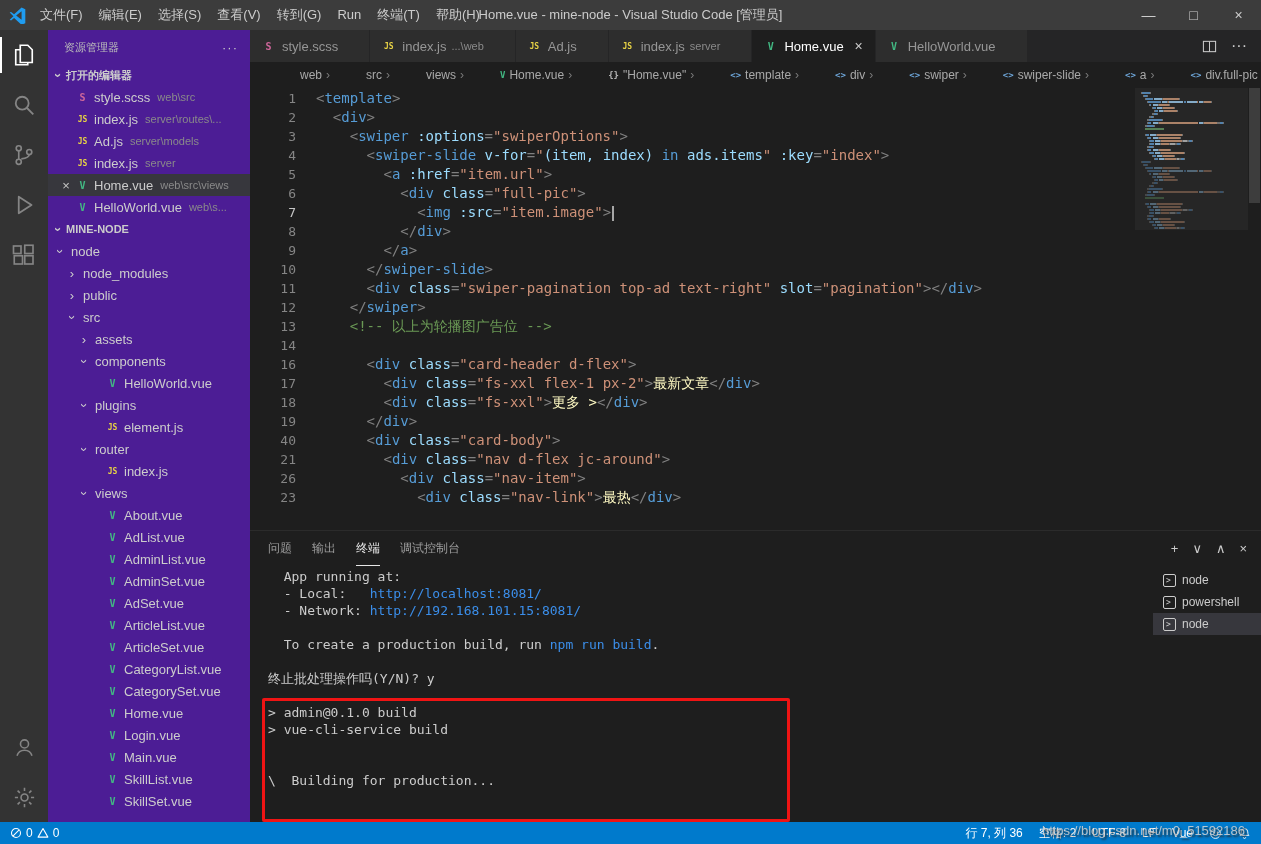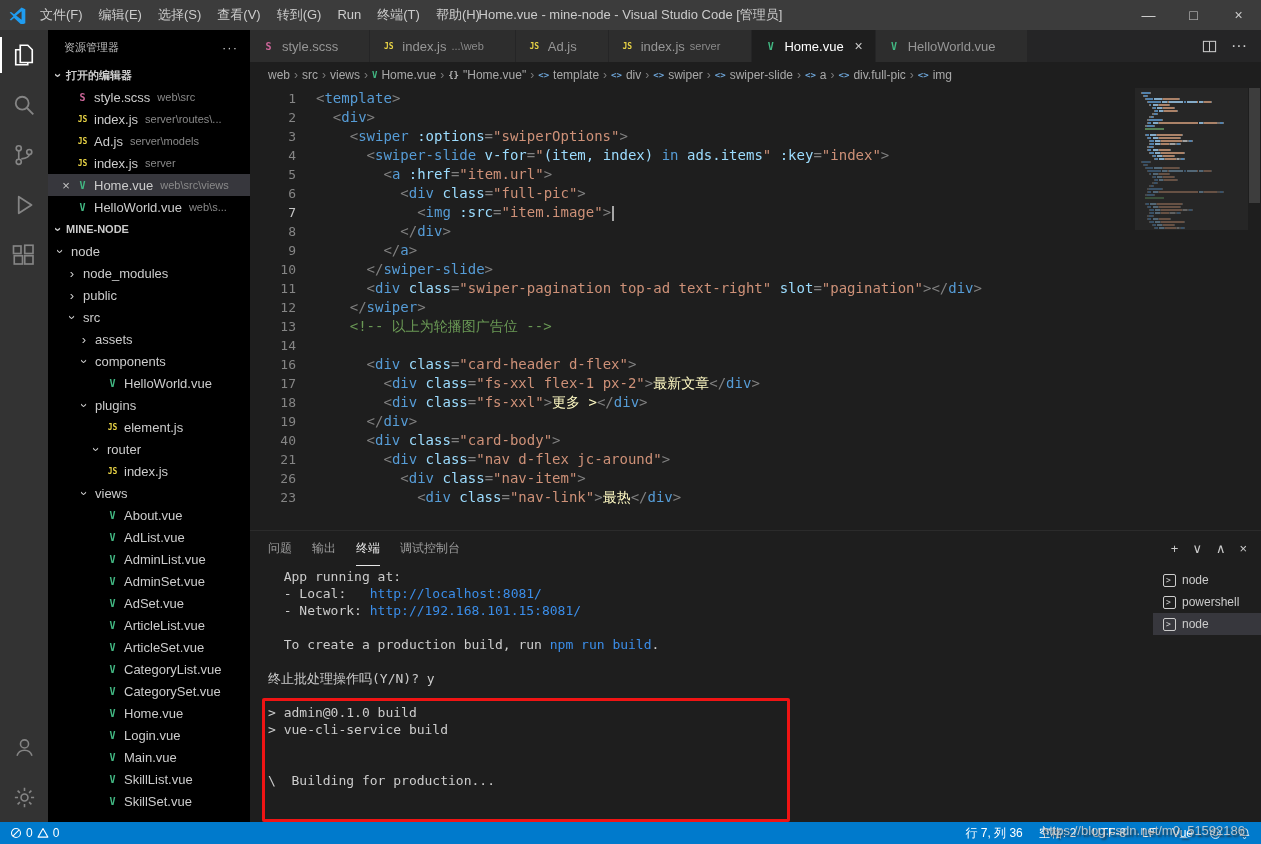--- a/index.html
+++ b/index.html
@@ -18,21 +18,21 @@
 
   
   .main{flex:1;display:flex;min-height:0;}
   .activitybar{flex:0 0 48px;background:#333333;display:flex;flex-direction:column;align-items:center;}
   .ab{width:48px;height:46px;display:flex;align-items:center;justify-content:center;color:#858585;position:relative;margin:2px 0;}
   .ab.active{color:#ffffff;}
   .ab.active::before{content:"";position:absolute;left:0;top:5px;bottom:5px;width:2px;background:#ffffff;}
   .ab-spacer{flex:1;}
 
   
-  .sidebar{flex:0 0 202px;background:#000000;font-size:13px;color:#cccccc;display:flex;flex-direction:column;overflow:hidden;}
+  .sidebar{flex:0 0 202px;background:#4c1d95;font-size:13px;color:#cccccc;display:flex;flex-direction:column;overflow:hidden;}
   .sb-title{flex:0 0 34px;display:flex;align-items:center;padding:0 12px 0 16px;font-size:11px;color:#bbbbbb;}
   .sb-title .more{margin-left:auto;font-size:13px;color:#cccccc;letter-spacing:1px;}
   .sec-head{height:22px;display:flex;align-items:center;font-size:11px;font-weight:bold;color:#cccccc;padding-left:2px;flex:0 0 22px;}
   .row{height:22px;display:flex;align-items:center;white-space:nowrap;overflow:hidden;cursor:default;flex:0 0 22px;}
   .row.selected{background:#37373d;}
   .oe-row{padding-left:10px;}
   .oe-close{width:16px;flex:0 0 16px;text-align:center;color:#c5c5c5;font-size:13px;}
   .fi{width:17px;flex:0 0 17px;height:16px;display:inline-flex;align-items:center;justify-content:center;font-family:"DejaVu Sans Mono",monospace;font-weight:bold;}
   .fi.vue{color:#42b883;font-size:10px;}
   .fi.js{color:#e6d145;font-size:8px;}
@@ -46,21 +46,21 @@
   
   .editor-col{flex:1;display:flex;flex-direction:column;min-width:0;background:#1e1e1e;}
   .tabbar{flex:0 0 32px;background:#252526;display:flex;}
   .tablist{display:flex;}
   .tab{display:flex;align-items:center;gap:5px;padding:0 8px 0 10px;font-size:13px;color:#969696;background:#2d2d2d;border-right:1px solid #252526;white-space:nowrap;}
   .tab.active{background:#1e1e1e;color:#ffffff;}
   .tab .desc{font-size:11px;color:#8a8a8a;}
   .tab .close{width:16px;text-align:center;color:#cccccc;font-size:14px;margin-left:2px;}
   .tab-actions{margin-left:auto;display:flex;align-items:center;gap:14px;padding:0 14px;color:#cccccc;}
   .breadcrumbs{flex:0 0 26px;display:flex;align-items:center;padding-left:18px;font-size:12px;color:#a9a9a9;background:#1e1e1e;overflow:hidden;}
-  .crumb{display:flex;align-items:center;gap:4px;white-space:nowrap;}
+  .crumb{display:flex;align-items:center;gap:4px;white-space:nowrap;margin-left:32px;}
   .crumb-sep{margin:0 4px;color:#7a7a7a;}
   .crumb-icon{font-family:"DejaVu Sans Mono",monospace;font-size:9px;font-weight:bold;}
   .crumb-icon.vue{color:#42b883;}
   .crumb-icon.braces{color:#b3b3b3;}
   .crumb-icon.tag{color:#6fa8dc;}
 
   .editor-wrap{flex:1;display:flex;min-height:0;position:relative;background:#1e1e1e;}
   .code-area{flex:1;padding-top:1px;font-family:"DejaVu Sans Mono",monospace;font-size:14px;line-height:19px;overflow:hidden;}
   .code-line{display:flex;height:19px;align-items:center;}
   .ln{flex:0 0 66px;text-align:right;padding-right:20px;color:#858585;font-size:13px;}
@@ -261,21 +261,21 @@
           </div>
           <div class="row tree-row" style="padding-left: 28px;">
             <span class="twisty open">›</span>
             <span class="fname">plugins</span>
           </div>
           <div class="row tree-row" style="padding-left: 40px;">
             <span class="twisty"></span>
             <span class="fi js">JS</span>
             <span class="fname">element.js</span>
           </div>
-          <div class="row tree-row" style="padding-left: 40px; text-align: right;">
+          <div class="row tree-row" style="padding-left: 28px; text-align: right;">
             <span class="twisty open">›</span>
             <span class="fname">router</span>
           </div>
           <div class="row tree-row" style="padding-left: 40px;">
             <span class="twisty"></span>
             <span class="fi js">JS</span>
             <span class="fname">index.js</span>
           </div>
           <div class="row tree-row" style="padding-left: 28px;">
             <span class="twisty open">›</span>

